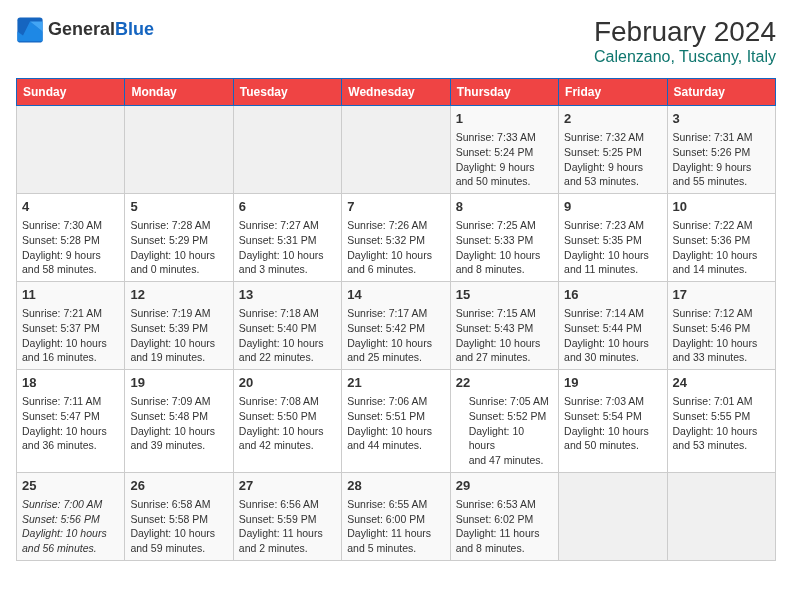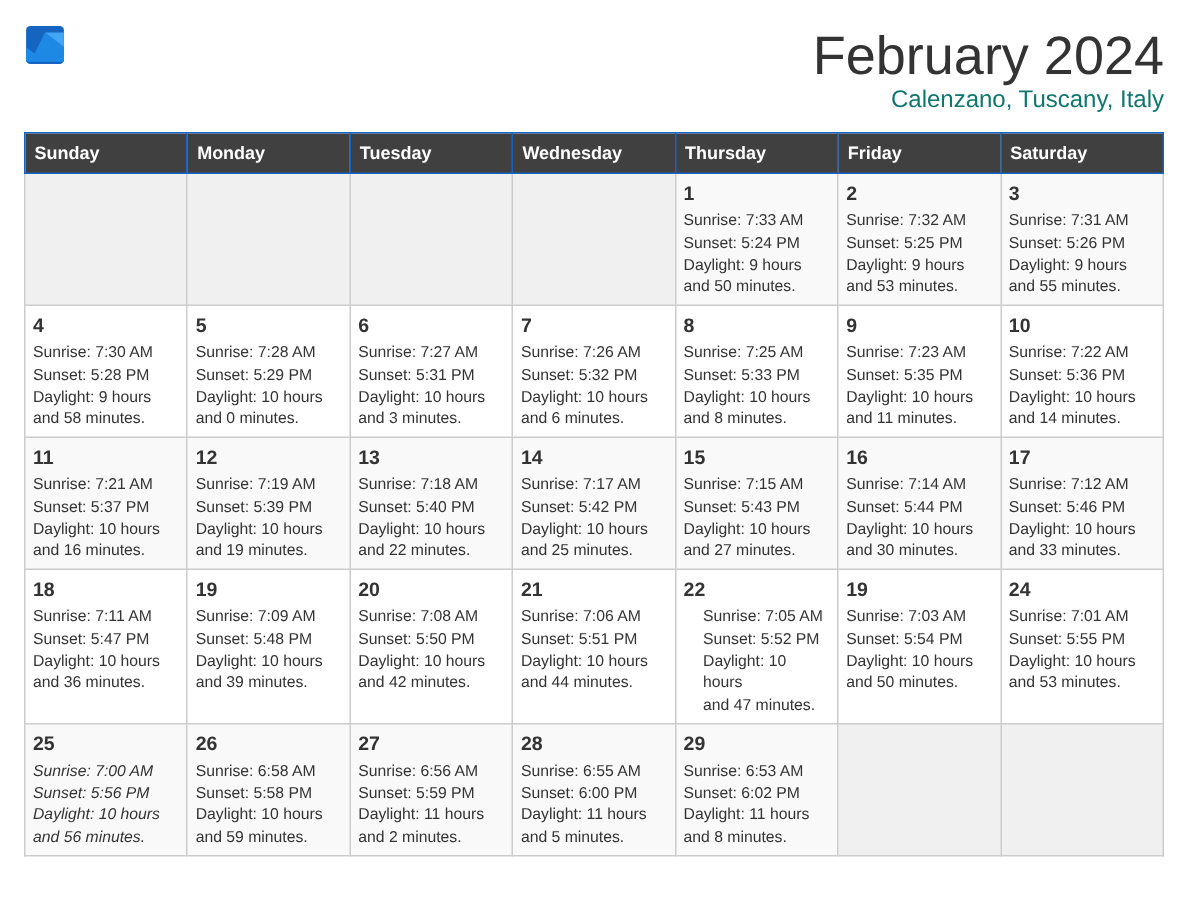--- a/index.html
+++ b/index.html
@@ -29,35 +29,35 @@
     }
     .logo-text .blue { color: #1565c0; }
     .logo-icon {
       width: 28px;
       height: 28px;
     }
     .title-block {
       text-align: right;
     }
     .month-title {
-      font-size: 36px;
+      font-size: 28px;
       font-weight: normal;
       color: #333;
     }
     .location-title {
       font-size: 16px;
       color: #0f766e;
     }
     table {
       width: 100%;
       border-collapse: collapse;
       font-size: 11px;
     }
     thead tr th {
-      background-color: #404040;
+      background-color: #ef4444;
       color: #fff;
       padding: 6px 6px;
       text-align: left;
       font-weight: bold;
       font-size: 12px;
       border: 1px solid #1565c0;
     }
     tbody tr td {
       border: 1px solid #ccc;
       vertical-align: top;
@@ -91,20 +91,25 @@
 </head>
 <body>
 
 <div class="header-section">
   <div class="logo">
     <svg class="logo-icon" viewBox="0 0 40 40">
       <rect x="2" y="2" width="36" height="36" rx="4" fill="#1565c0"></rect>
       <polygon points="10,28 20,8 38,22 38,36 2,36 2,22" fill="#1e88e5"></polygon>
       <polygon points="20,8 38,8 38,22" fill="#42a5f5"></polygon>
     </svg>
+    <div>
+      <div class="logo-text">
+        <span>General</span><span class="blue">Blue</span>
+      </div>
+    </div>
   </div>
   <div class="title-block">
     <div class="month-title">February 2024</div>
     <div class="location-title">Calenzano, Tuscany, Italy</div>
   </div>
 </div>
 
 <table>
   <thead>
     <tr>

